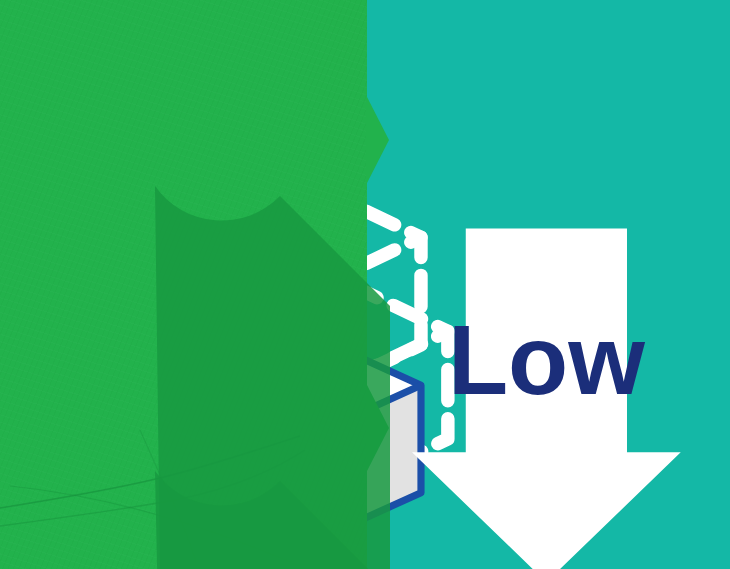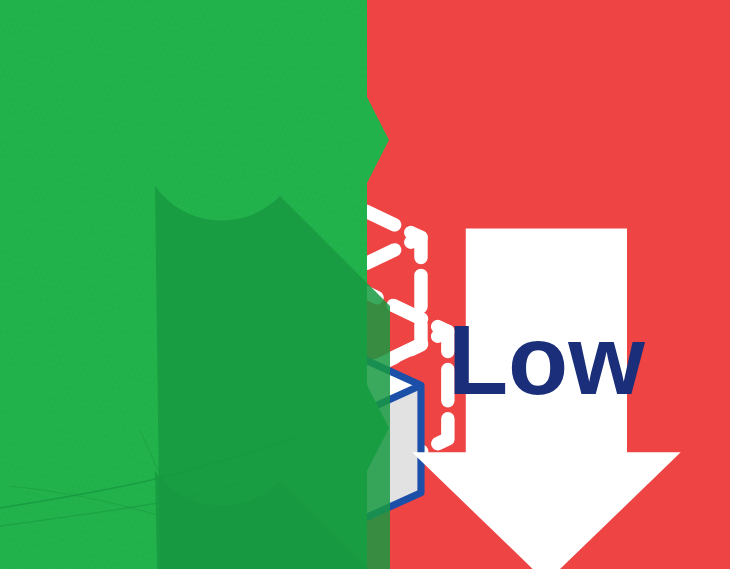--- a/index.html
+++ b/index.html
@@ -9,21 +9,21 @@
   }
   body {
     font-family: "Liberation Sans", "DejaVu Sans", sans-serif;
   }
 
   .infographic {
     position: relative;
     width: 730px;
     height: 569px;
     overflow: hidden;
-    background: #ef4444;
+    background: #14b8a6;
   }
 
   
   .green-panel {
     position: absolute;
     left: 0;
     top: 0;
     width: 367px;
     height: 569px;
     background: #22B24C;

